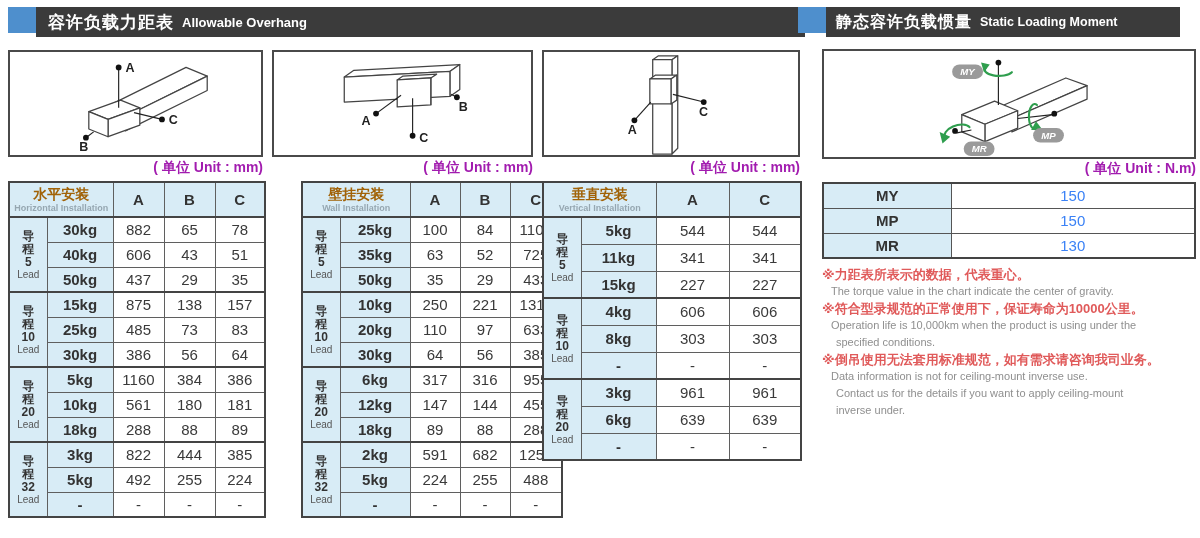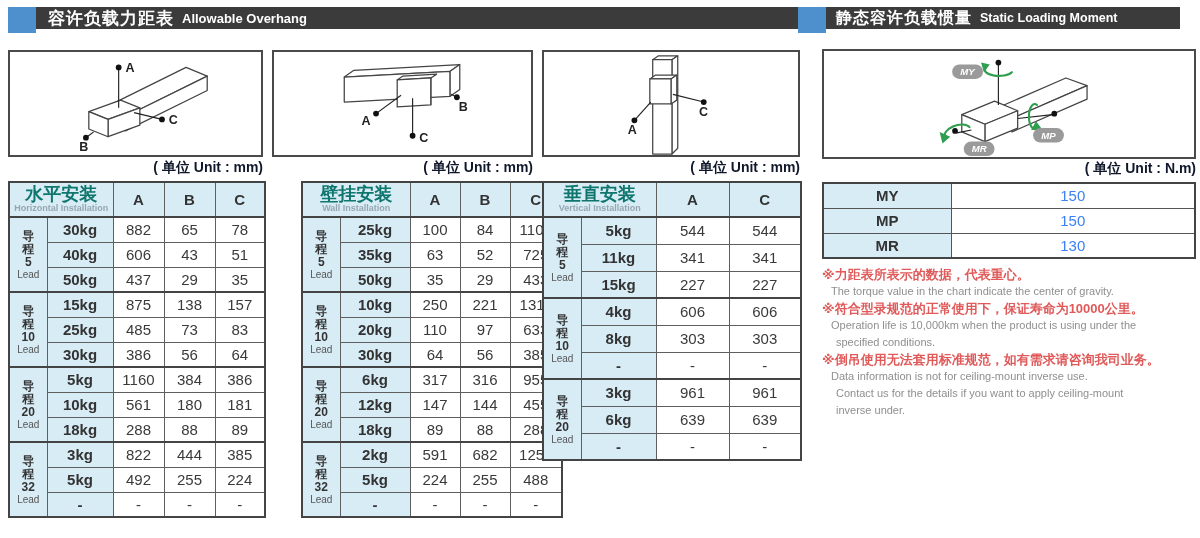--- a/index.html
+++ b/index.html
@@ -1,42 +1,42 @@
 <!DOCTYPE html>
 <html><head>
 <meta charset="utf-8">
 <style>
   * { margin:0; padding:0; box-sizing:border-box; }
   html,body { background:#ffffff; }
   body { font-family:"Liberation Sans","DejaVu Sans",sans-serif; color:#333; }
   .page { position:relative; width:1200px; height:538px; background:#fff; overflow:hidden; }
 
   
-  .hbar { position:absolute; top:7px; height:22px; display:flex; }
+  .hbar { position:absolute; top:7px; height:30px; display:flex; }
   .hbar .sq { width:28px; height:26px; background:#4E8FCD; }
   .hbar .bar { flex:1; background:#3B3B3B; color:#fff; display:flex; align-items:center; padding-left:12px; gap:8px; }
   .hbar .zh { font-size:17px; font-weight:bold; letter-spacing:1px; white-space:nowrap; }
   .hbar .en { font-size:13px; font-weight:bold; white-space:nowrap; }
 
   
   .dbox { position:absolute; border:2px solid #4a4a4a; background:#fff; }
   .dbox svg { display:block; width:100%; height:100%; }
   svg text { font-family:"Liberation Sans","DejaVu Sans",sans-serif; }
   .abc { font-size:13px; font-weight:bold; fill:#222; }
   .badge-t { font-size:10px; font-weight:bold; font-style:italic; fill:#fff; text-anchor:middle; }
 
   
-  .unit { position:absolute; font-size:14px; font-weight:600; color:#0f172a; text-align:right; white-space:nowrap; }
+  .unit { position:absolute; font-size:14px; font-weight:600; color:#a21caf; text-align:right; white-space:nowrap; }
 
   
   .thost { position:absolute; }
   .ovh { border-collapse:collapse; border:2px solid #444; background:#fff; table-layout:fixed; }
   .ovh th, .ovh td { border:1px solid #5f5f5f; text-align:center; vertical-align:middle; padding:0; }
   .ovh thead th { background:#D8ECF6; height:35px; border-bottom:2px solid #444; }
-  .ovh .tzh { font-size:18px; font-weight:bold; color:#0f766e; line-height:17px; }
+  .ovh .tzh { font-size:14px; font-weight:bold; color:#a16207; line-height:17px; }
   .ovh .ten { font-size:9px; color:#96A7B1; line-height:10px; }
   .ovh th.col { font-size:15px; font-weight:600; color:#333; }
   .ovh td { height:var(--rh,25px); font-size:15px; }
   .ovh td.wt { background:#D8ECF6; font-weight:600; color:#333; }
   .ovh td.val { background:#fff; color:#3a3a3a; }
   .ovh td.lead { background:#D8ECF6; padding:1px 0; }
   .ovh td.lead .lc { font-size:12px; line-height:13px; font-weight:600; color:#333; }
   .ovh td.lead .le { font-size:10px; line-height:11px; color:#555; }
   .ovh tbody td { border-top:1px solid #8a8a8a; }
   .ovh tbody tr.gsep td { border-top:2px solid #444; }

